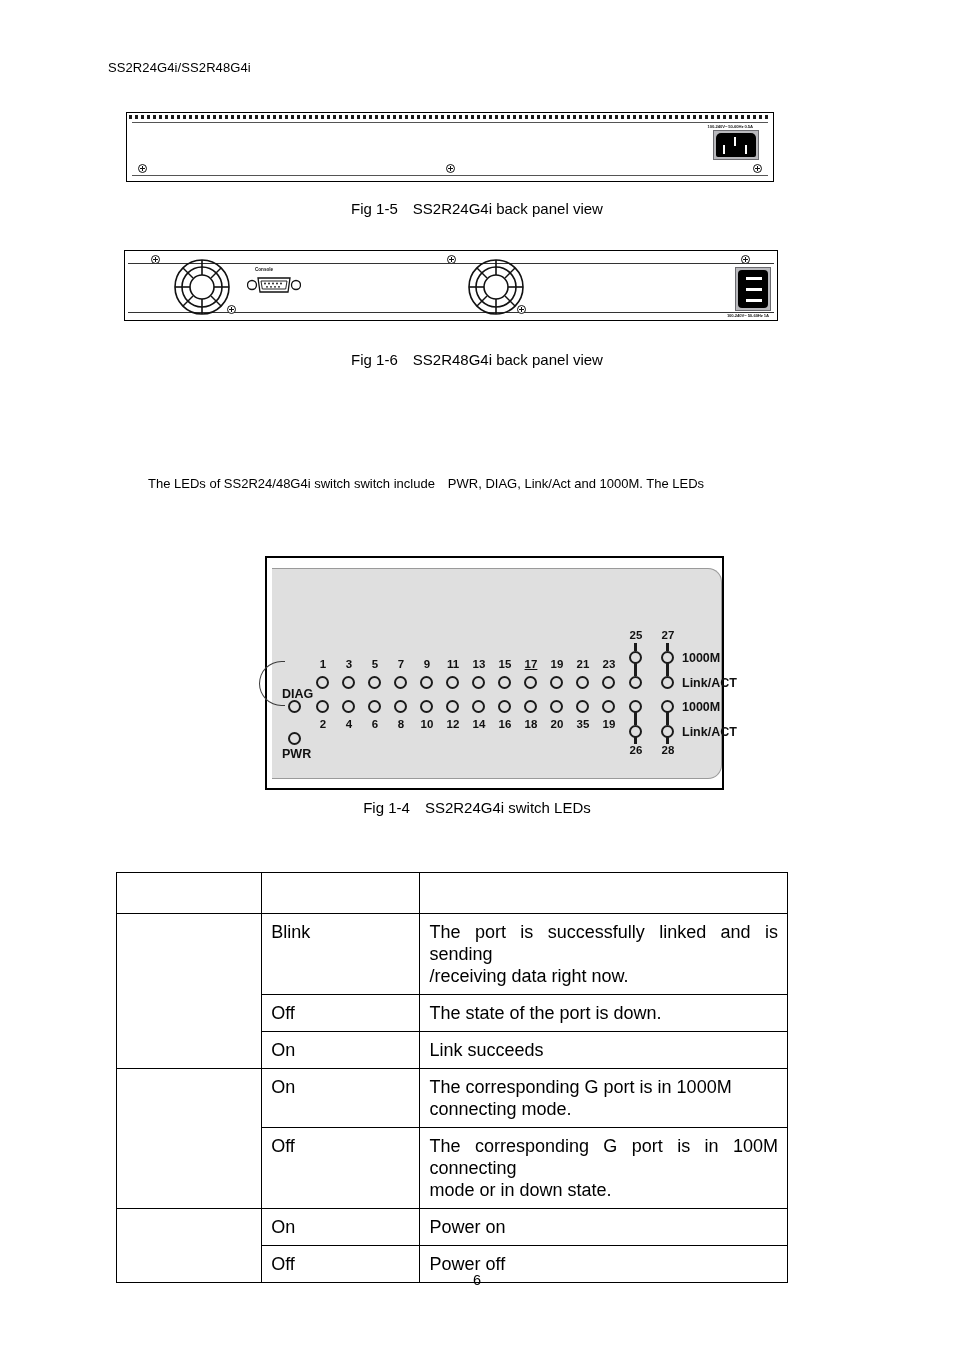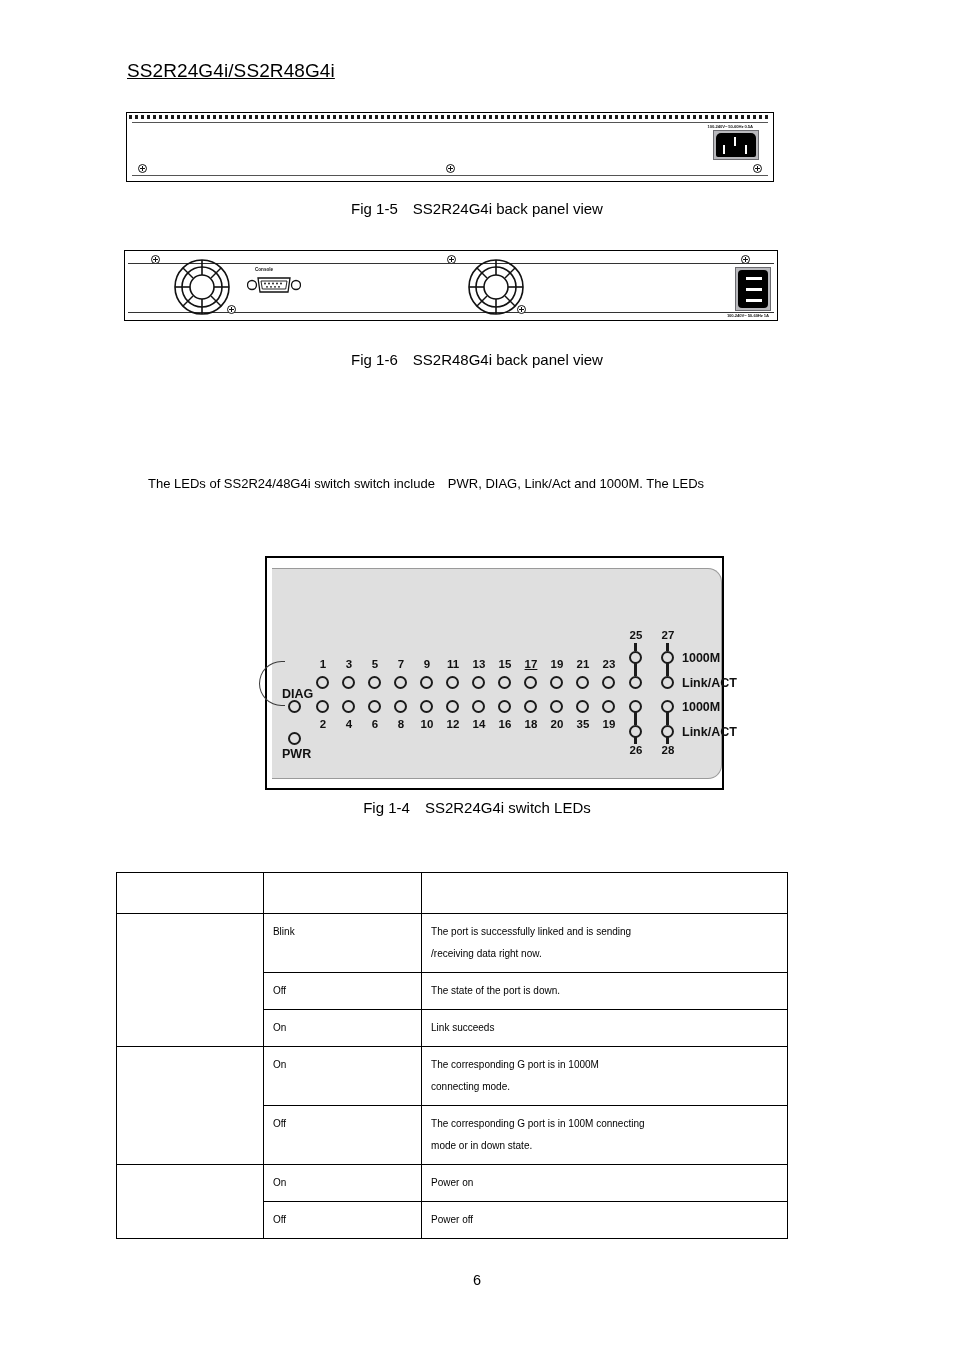--- a/index.html
+++ b/index.html
@@ -17,25 +17,24 @@
   }
 
   
   #page-header {
     position: absolute;
     left: 0; top: 0;
     width: 954px; height: 96px;
   }
   #doc-model {
     position: absolute;
-    left: 127px; top: 60px;
-    font-size: 19px;
+    left: 108px; top: 60px;
+    font-size: 13px;
     letter-spacing: 0.1px;
     white-space: nowrap;
-    text-decoration: underline;
   }
   #brand-logo {
     position: absolute;
     left: 806px; top: 22px;
     width: 132px; height: 64px;
   }
   .fig-caption {
     position: absolute;
     width: 954px;
     text-align: center;
@@ -216,21 +215,21 @@
     width: 3px;
     background: #1b1b1b;
   }
 
   
   #led-table {
     position: absolute;
     left: 116px; top: 872px;
     width: 672px;
     border-collapse: collapse;
-    font-size: 10px;
+    font-size: 18px;
   }
   #led-table td {
     border: 1px solid #000;
     padding: 7px 9px 7px 9px;
     vertical-align: top;
     line-height: 22px;
   }
   #led-table td.c1 { width: 142px; }
   #led-table td.c2 { width: 152px; }
   #led-table td.c3 { width: 378px; text-align: justify; text-align-last: left; }

